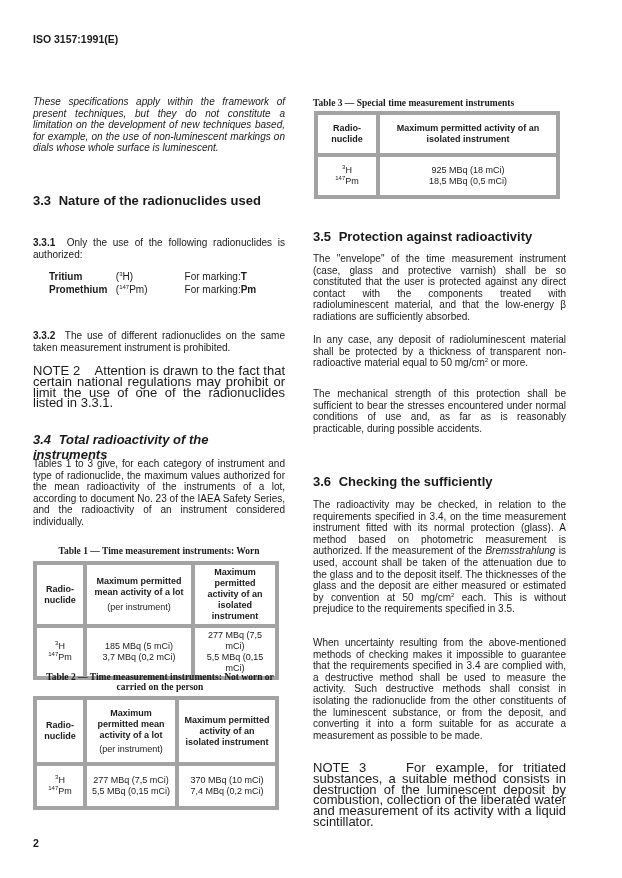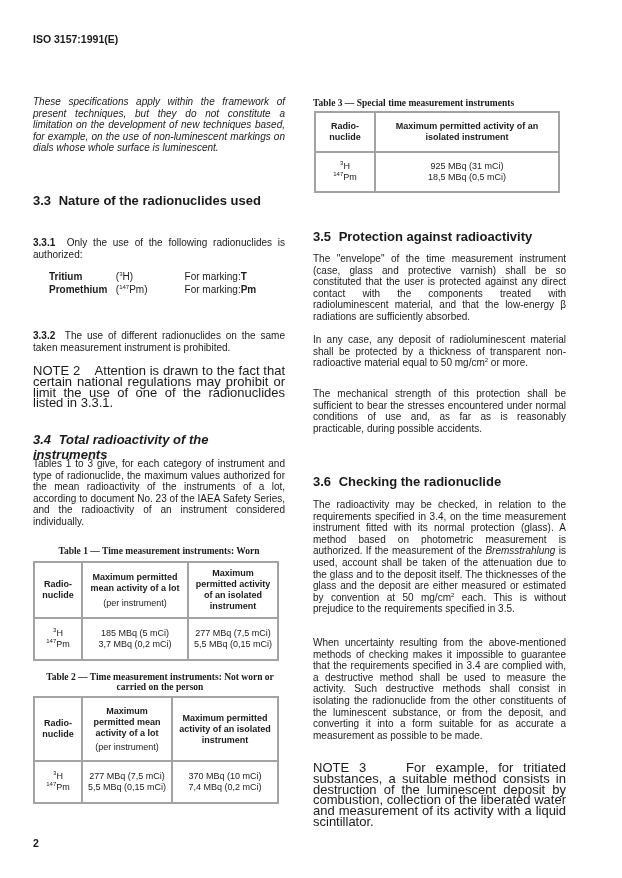--- a/index.html
+++ b/index.html
@@ -6,21 +6,21 @@
   body { width:622px; height:878px; position:relative; overflow:hidden; font-family:"Liberation Sans", sans-serif; color:#1a1a1a; }
   .abs { position:absolute; }
   .hdr { left:33px; top:33px; font-weight:bold; font-size:10.5px; }
   .para { font-size:10px; line-height:11.6px; text-align:justify; }
   .h2 { font-weight:bold; font-size:13px; }
   .h2 .num { display:inline-block; width:22px; }
   .note { font-size:13px; line-height:10.8px; text-align:justify; }
   .bold { font-weight:bold; }
   sup { font-size:6px; vertical-align:4px; line-height:0; }
   table { border-collapse:collapse; font-size:9px; }
-  td { border:2px solid #a3a3a3; text-align:center; vertical-align:middle; padding:2px 3px; line-height:11px; }
+  td { border:4px solid #a3a3a3; text-align:center; vertical-align:middle; padding:2px 3px; line-height:11px; }
   .thead td { font-weight:bold; }
   .tcap { font-weight:bold; font-size:9.5px; text-align:center;font-family:Liberation Serif, serif; }
   .col { left:33px; width:252px; }
   .colR { left:313px; width:253px; }
   .pagenum { left:33px; top:837px; font-weight:bold; font-size:10.5px; }
   .radio-row { font-size:10px; line-height:13px; }
   .radio-row span { display:inline-block; }
 </style>
 </head>
 <body>
@@ -105,41 +105,41 @@
 
 <div class="abs tcap" style="left:313px; top:98px; width:250px; text-align:left;">Table 3 — Special time measurement instruments</div>
 <table class="abs" style="left:314px; top:111px; width:246px;">
   <tbody>
       <tr class="thead">
     <td style="width:52px; height:34px;">Radio-nuclide</td>
     <td>Maximum permitted activity of an isolated instrument</td>
   </tr>
   <tr>
     <td style="height:34px;"><sup>3</sup><span>H</span><br><sup>147</sup><span>Pm</span></td>
-    <td><span>925 MBq (31 mCi)</span><br><span>18,5 MBq (0,5 mCi)</span></td>
+    <td><span>925 MBq (18 mCi)</span><br><span>18,5 MBq (0,5 mCi)</span></td>
   </tr>
 </tbody>
   </table>
 
 <div class="abs colR h2" style="top:229px;">
   <span class="num">3.5</span>
   <span>Protection against radioactivity</span>
 </div>
 
 <div class="abs colR para" style="top:253px;">The "envelope" of the time measurement instrument (case, glass and protective varnish) shall be so constituted that the user is protected against any direct contact with the components treated with radioluminescent material, and that the low-energy β radiations are sufficiently absorbed.</div>
 
 <div class="abs colR para" style="top:334px;">
   <span>In any case, any deposit of radioluminescent material shall be protected by a thickness of transparent non-radioactive material equal to 50 mg/cm</span><sup>2</sup><span> or more.</span>
 </div>
 
 <div class="abs colR para" style="top:388px;">The mechanical strength of this protection shall be sufficient to bear the stresses encountered under normal conditions of use and, as far as is reasonably practicable, during possible accidents.</div>
 
 <div class="abs colR h2" style="top:474px;">
   <span class="num">3.6</span>
-  <span>Checking the radionuclide</span>
+  <span>Checking the sufficiently</span>
 </div>
 
 <div class="abs colR para" style="top:499px;">
   <span>The radioactivity may be checked, in relation to the requirements specified in 3.4, on the time measurement instrument fitted with its normal protection (glass). A method based on photometric measurement is authorized. If the measurement of the </span><i>Bremsstrahlung</i><span> is used, account shall be taken of the attenuation due to the glass and to the deposit itself. The thicknesses of the glass and the deposit are either measured or estimated by convention at 50 mg/cm</span><sup>2</sup><span> each. This is without prejudice to the requirements specified in 3.5.</span>
 </div>
 
 <div class="abs colR para" style="top:637px;">When uncertainty resulting from the above-mentioned methods of checking makes it impossible to guarantee that the requirements specified in 3.4 are complied with, a destructive method shall be used to measure the activity. Such destructive methods shall consist in isolating the radionuclide from the other constituents of the luminescent substance, or from the deposit, and converting it into a form suitable for as accurate a measurement as possible to be made.</div>
 
 <div class="abs colR note" style="top:763px;">
   <span>NOTE 3</span>&nbsp;&nbsp;&nbsp;

